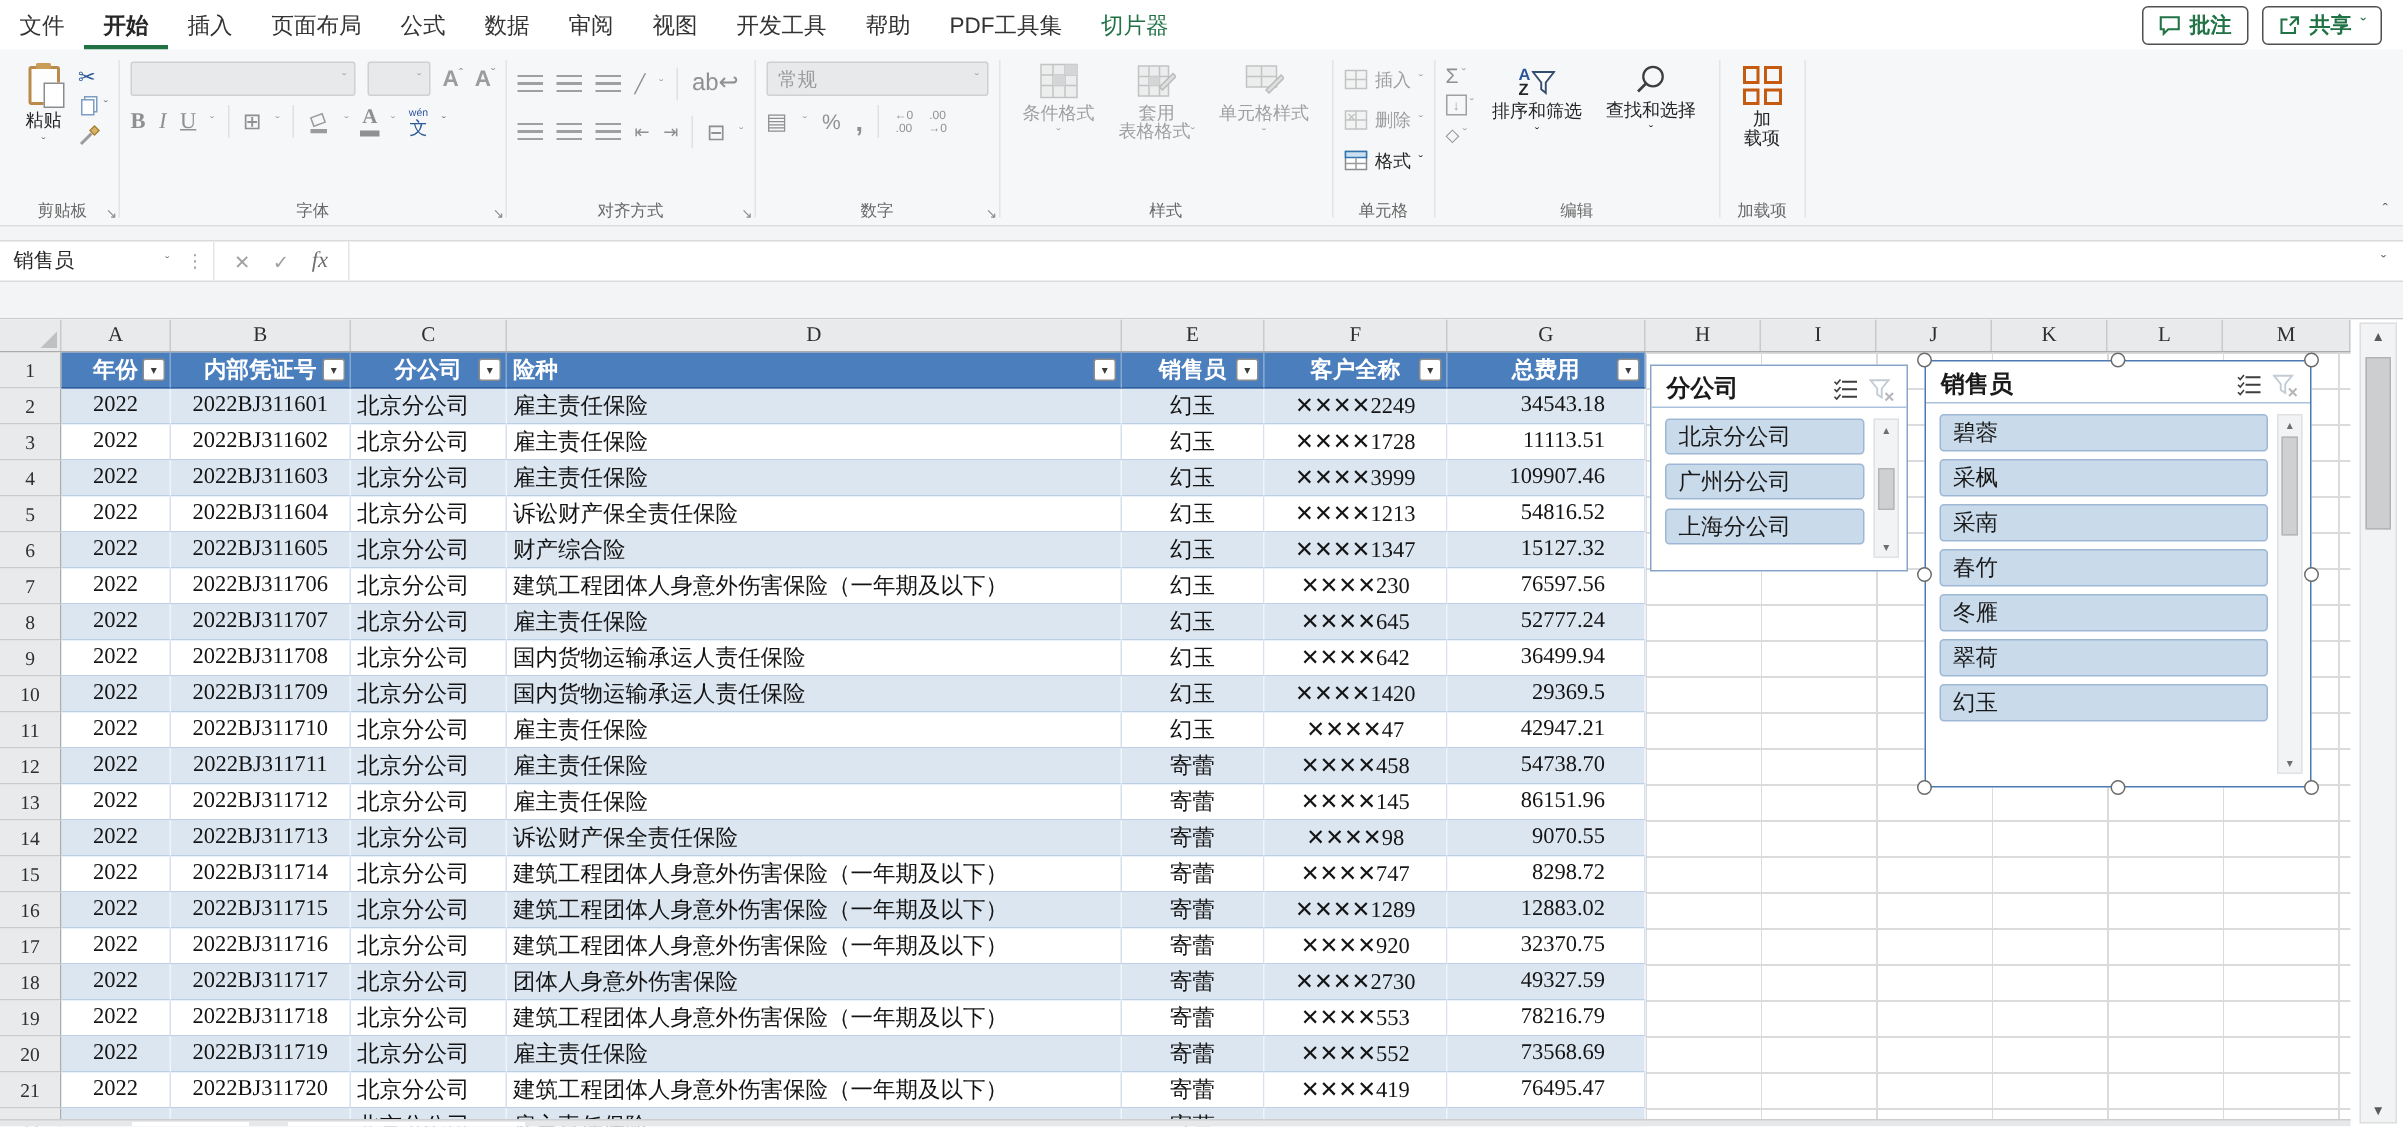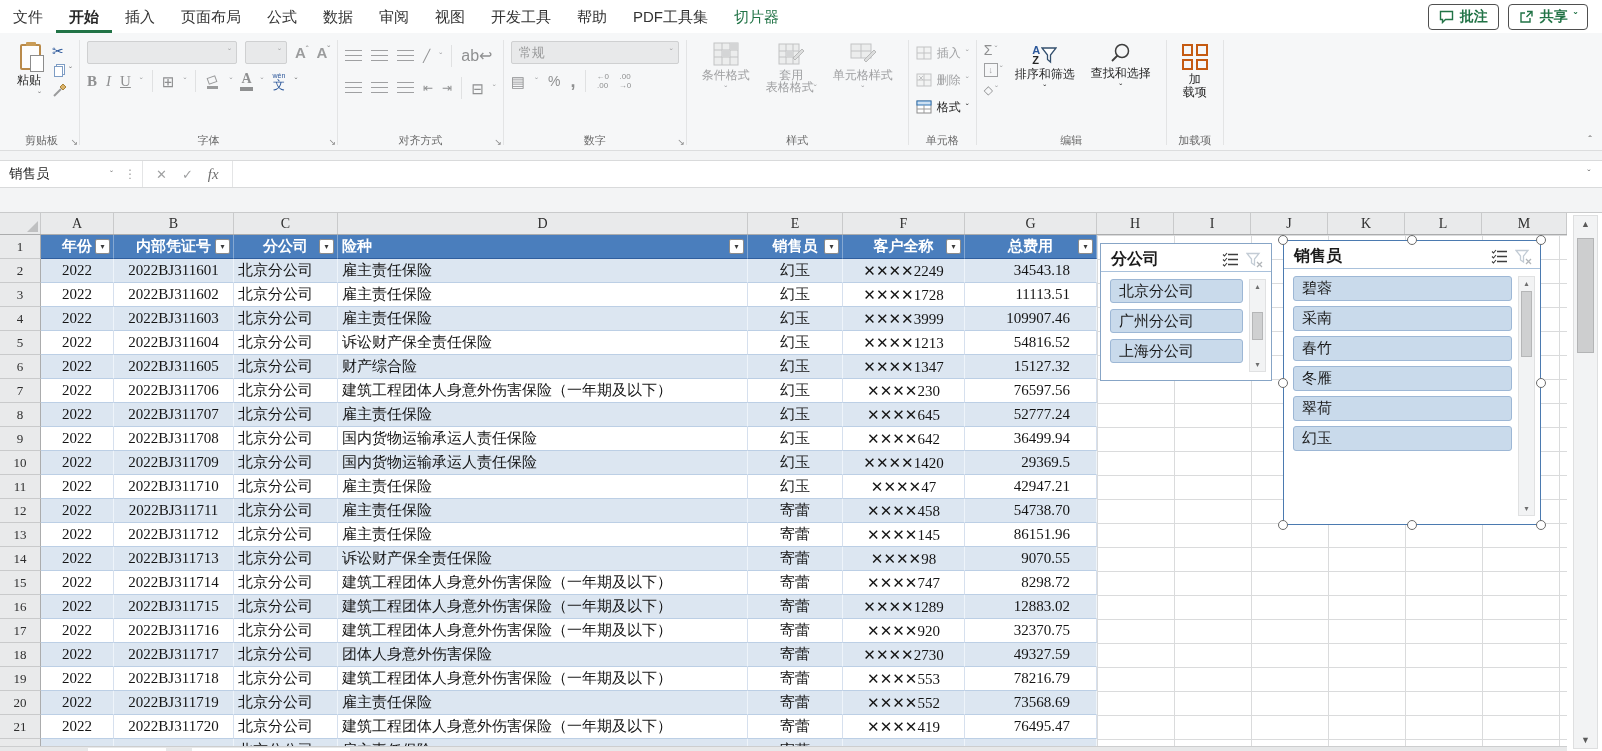--- a/index.html
+++ b/index.html
@@ -21,21 +21,21 @@
     padding:2px 2px 0 4px;position:relative;}
   .rgroup{position:relative;display:flex;flex-direction:column;align-items:center;padding:2px 7px 16px;}
   .gbody{display:flex;flex:1;align-items:flex-start;}
   .glabel{position:absolute;bottom:2px;left:0;right:0;text-align:center;font-size:11px;color:#696969;}
   .launcher{position:absolute;right:1px;bottom:3px;font-size:9px;color:#8a8a8a;}
   .gsep{width:1px;background:#e3e4e5;margin:5px 0;}
   .chev{font-size:9px;color:#777;line-height:1;}
   .dis{color:#9fa0a2;}
   .enb{color:#262626;}
 
-  .paste{display:flex;flex-direction:column;align-items:flex-end;gap:2px;padding:3px 8px 0 6px;}
+  .paste{display:flex;flex-direction:column;align-items:center;gap:2px;padding:3px 8px 0 6px;}
   .paste .blabel{font-size:12px;color:#262626;}
   .clip-ico{width:21px;height:26px;border:2px solid #b98a4a;border-radius:2px;position:relative;background:#fdfdfd;margin-top:4px;}
   .clip-ico::before{content:"";position:absolute;top:-4px;left:50%;transform:translateX(-50%);width:10px;height:4px;background:#c99c57;border-radius:1px;}
   .clip-ico::after{content:"";position:absolute;right:-5px;bottom:-4px;width:12px;height:15px;background:#fff;border:1px solid #8c8c8c;}
   .clip-col{display:flex;flex-direction:column;gap:5px;margin-left:3px;padding-top:6px;}
   .srow{display:flex;align-items:center;gap:2px;height:15px;}
   .scissors{color:#2b579a;font-size:14px;}
 
   .fcol{display:flex;flex-direction:column;gap:6px;padding-top:4px;}
   .frow{display:flex;align-items:center;gap:8px;}
@@ -281,21 +281,21 @@
         <span class="chev dis">ˇ</span>
       </div>
     </div>
     <div class="glabel">对齐方式</div>
     <span class="launcher">↘</span>
   </div>
   <div class="gsep"></div>
 
   <div class="rgroup">
     <div class="fcol">
-      <div class="combo num" style="width:168px">
+      <div class="combo num" style="width:148px">
         <span>常规</span>
         <span class="chev dis">ˇ</span>
       </div>
       <div class="frow" style="gap:10px">
         <span class="gico dis">▤</span>
         <span class="chev dis">ˇ</span>
         <span class="gico dis" style="font-size:14px">%</span>
         <span class="gico dis" style="font-size:18px;font-weight:700">,</span>
         <span class="minisep"></span>
         <span class="dec">
@@ -765,20 +765,21 @@
             <path d="M1 2.5 l1.5 1.5 L5 1 M1 7.5 l1.5 1.5 L5 6 M1 12.5 l1.5 1.5 L5 11" fill="none" stroke="#3e3e3e" stroke-width="1.1"></path>
           </svg>
         <svg width="17" height="16" viewBox="0 0 17 16">
             <path d="M1 1.5 h12 l-4.5 5.5 v6 l-3 -2 v-4 z" fill="none" stroke="#c3ccd5" stroke-width="1.3"></path>
             <path d="M11 10 l5 5 M16 10 l-5 5" stroke="#b2b6ba" stroke-width="1.3"></path>
           </svg>
       </span>
     </div>
     <div class="sl-items">
         <div class="sl-item">碧蓉</div>
+        <div class="sl-item">采枫</div>
         <div class="sl-item">采南</div>
         <div class="sl-item">春竹</div>
         <div class="sl-item">冬雁</div>
         <div class="sl-item">翠荷</div>
         <div class="sl-item">幻玉</div>
       </div>
     <div class="sl-scroll">
       <span class="arr up">▴</span>
       <div class="sl-thumb" style="top:14px;height:66px;"></div>
       <span class="arr dn">▾</span>

